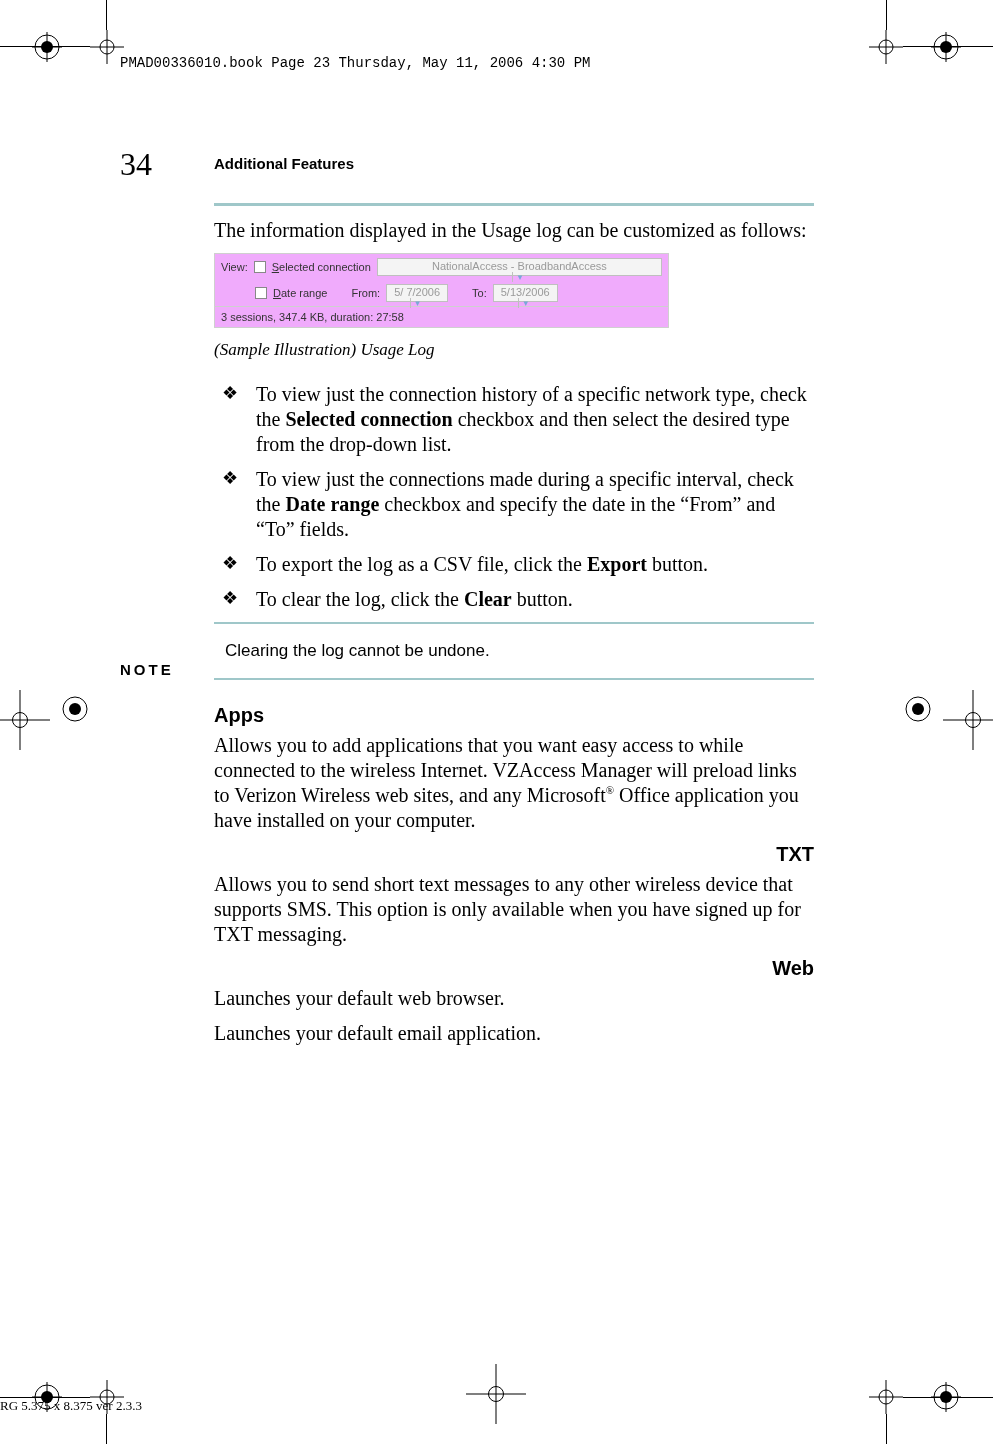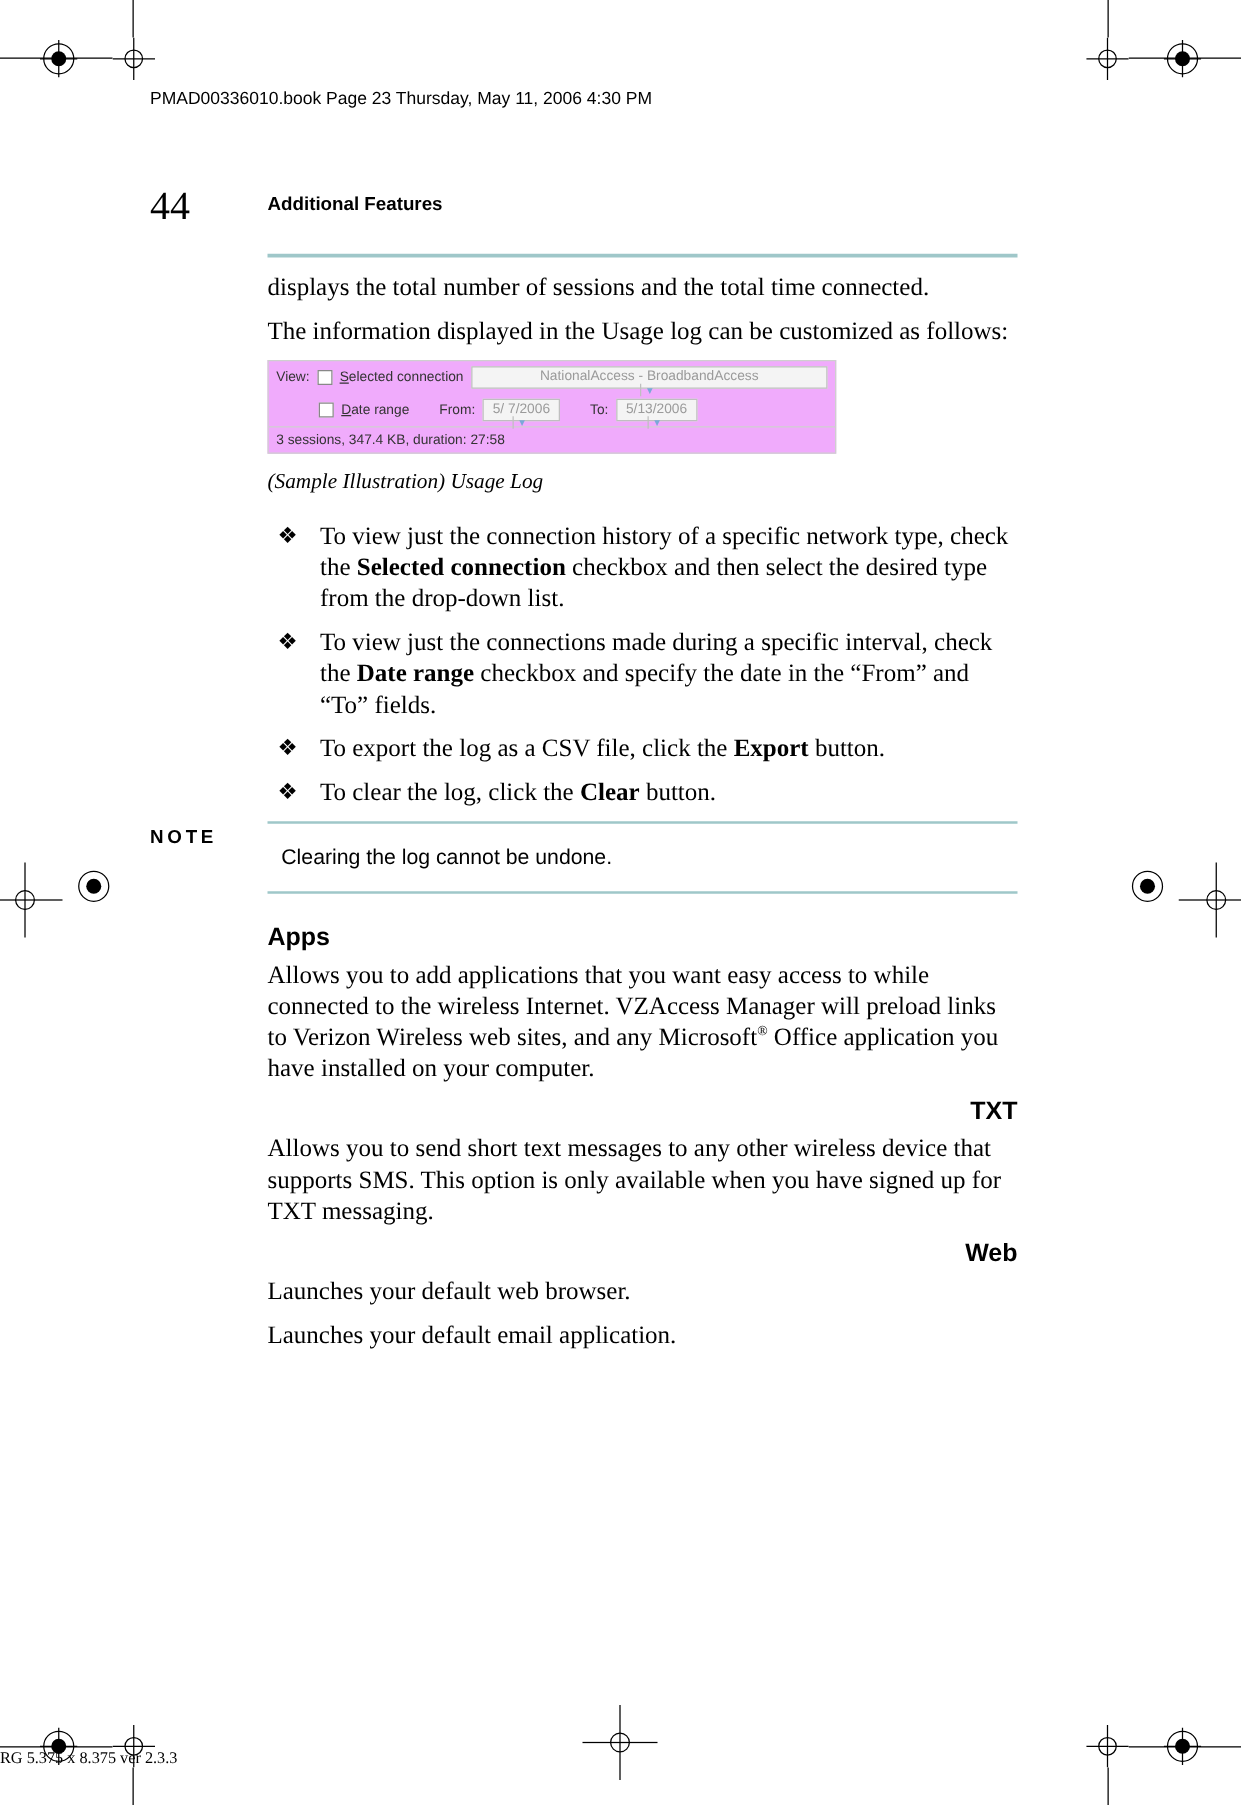--- a/index.html
+++ b/index.html
@@ -1,21 +1,21 @@
 <!DOCTYPE html>
 <html><head>
 <meta charset="utf-8">
 <style>
   * { box-sizing: border-box; margin: 0; padding: 0; }
   html, body { width: 993px; height: 1444px; background: #fff; font-family: "Times New Roman", serif; color: #000; }
   .page { position: relative; width: 993px; height: 1444px; }
   .corner-line { position: absolute; background: #000; }
 
   
-  .book-header { position: absolute; top: 70px; left: 120px; font-family: Liberation Sans, sans-serif; font-size: 14px; }
+  .book-header { position: absolute; top: 55px; left: 120px; font-family: Liberation Mono, monospace; font-size: 14px; }
 
   
   .pagenum { position: absolute; top: 146px; left: 120px; font-family: "Times New Roman", serif; font-size: 32px; }
   .runhead { position: absolute; top: 155px; left: 214px; font-family: Arial, Helvetica, sans-serif; font-weight: bold; font-size: 15px; }
 
   
   .body { position: absolute; top: 203px; left: 214px; width: 600px; }
   .hr-teal { height: 3px; background: #9fc7c9; margin-bottom: 12px; }
   .hr-teal-thin { height: 2px; background: #9fc7c9; }
 
@@ -143,27 +143,26 @@
     </svg>
 
   <div class="mid-cross" style="bottom:20px;left:466px">
       <div class="h"></div>
       <div class="v"></div>
       <div class="c"></div>
     </div>
 
   <div class="book-header">PMAD00336010.book  Page 23  Thursday, May 11, 2006  4:30 PM</div>
 
-  <div class="pagenum">44</div>
+  <div class="pagenum">34</div>
   <div class="runhead">Additional Features</div>
 
   <div class="body">
     <div class="hr-teal"></div>
 
-    <p class="para">displays the total number of sessions and the total time connected.</p>
     <p class="para">The information displayed in the Usage log can be customized as follows:</p>
 
     <div class="usage-wrap">
       <div class="usage-panel">
         <div class="usage-row">
           <span class="lbl">View:</span>
           <span class="chk"></span>
           <span class="lbl"><span class="u">S</span><span>elected connection</span></span>
           <span class="ddl" style="flex:1">
             <span class="txt">NationalAccess - BroadbandAccess</span>

